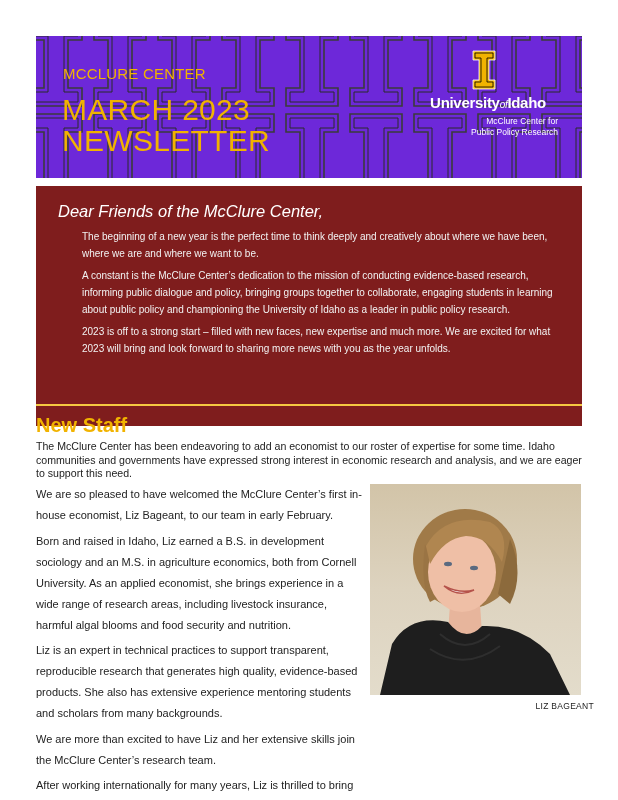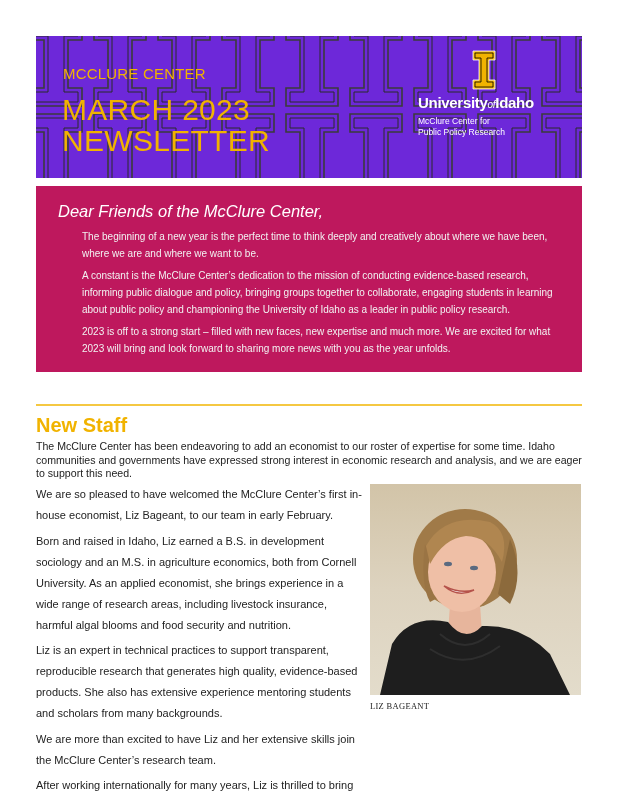--- a/index.html
+++ b/index.html
@@ -17,32 +17,32 @@
   }
   .header-title {
     position: absolute; left: 26px; top: 58px;
     color: #f1b300; font-size: 30px; line-height: 31px; letter-spacing: 0.3px;
   }
   .logo { position: absolute; left: 382px; top: 14px; width: 140px; height: 100px; }
   .logo-i {
     position: absolute; left: 54px; top: 0px; width: 24px; height: 40px;
   }
   .logo-word {
-    position: absolute; left: 0; top: 44px; width: 140px; text-align: left;
+    position: absolute; left: 0; top: 44px; width: 140px; text-align: center;
     color: #ffffff; font-size: 15px; font-weight: bold; letter-spacing: -0.3px;
   }
   .logo-word .of { font-style: italic; font-size: 10px; font-weight: normal; }
   .logo-sub {
-    position: absolute; left: 0; top: 66px; width: 140px; text-align: left;
+    position: absolute; left: 0; top: 66px; width: 140px; text-align: right;
     color: #ffffff; font-size: 8.5px; line-height: 11px;
   }
 
   .letter {
-    position: absolute; left: 36px; top: 186px; width: 546px; height: 186px;
-    background: #be185d; padding: 14px 24px 0 22px; color: #f2f2f2;
+    position: absolute; left: 36px; top: 186px; width: 546px; height: 240px;
+    background: #7f1d1d; padding: 14px 24px 0 22px; color: #f2f2f2;
   }
   .letter-greeting { font-style: italic; font-size: 16.5px; color: #ffffff; margin-bottom: 7px; margin-top: 2px; }
   .letter p { font-size: 10px; line-height: 17px; margin-bottom: 5px; margin-left: 24px; }
 
   .rule { position: absolute; left: 36px; top: 404px; width: 546px; height: 2px; background: #f5c842; }
   .section-title {
     position: absolute; left: 36px; top: 414px;
     font-size: 20px; font-weight: bold; color: #f1b300; text-align: right;
   }
   .intro {
@@ -55,22 +55,22 @@
   }
   .body-col p { margin-bottom: 4.5px; }
   .link { color: #1a73c9; font-weight: bold; text-decoration: none; }
 
   .photo {
     position: absolute; left: 370px; top: 484px; width: 211px; height: 211px;
     background: linear-gradient(180deg, #d2c4a8 0%, #ddd3bf 50%, #e3dccb 100%);
     overflow: hidden;
   }
   .photo-caption {
-    position: absolute; left: 370px; top: 701px; width: 211px; text-align: left;
-    font-size: 8.5px; color: #222; letter-spacing: 0.3px; font-family: Liberation Serif, serif;
+    position: absolute; left: 383px; top: 701px; width: 211px; text-align: right;
+    font-size: 8.5px; color: #222; letter-spacing: 0.3px;
   }
 </style>
 </head>
 <body>
 
 <div class="header">
   <svg class="header-pattern" width="546" height="142" viewBox="0 0 546 142">
     <defs>
       <pattern id="ipat" x="-12" y="-18" width="64" height="92" patternUnits="userSpaceOnUse">
         <path d="M6 4 H58 V22 H44 V70 H58 V88 H6 V70 H20 V22 H6 Z" fill="none" stroke="#3a3a3a" stroke-width="1.6"></path>

